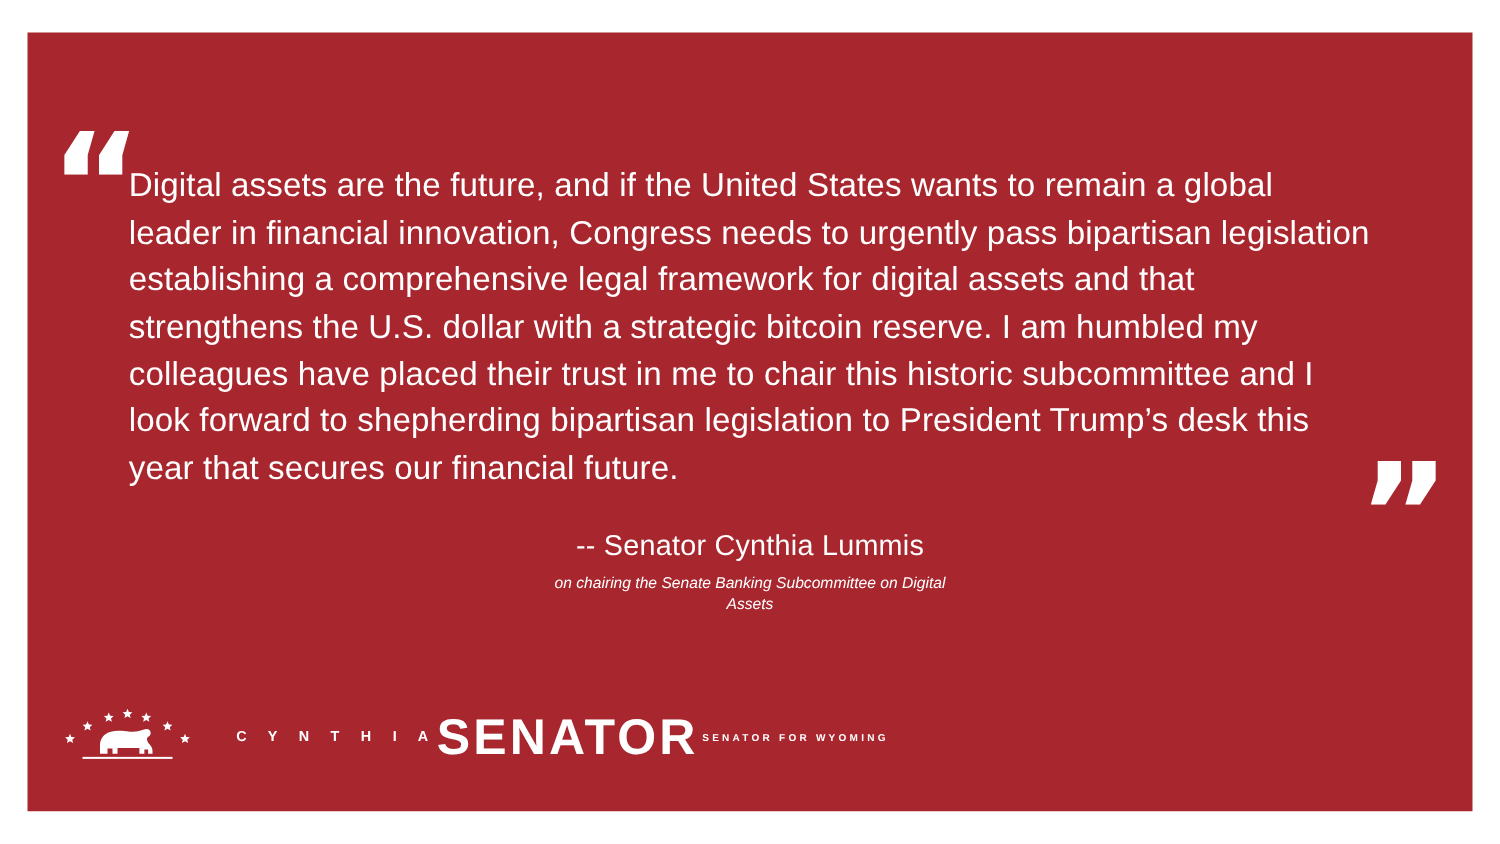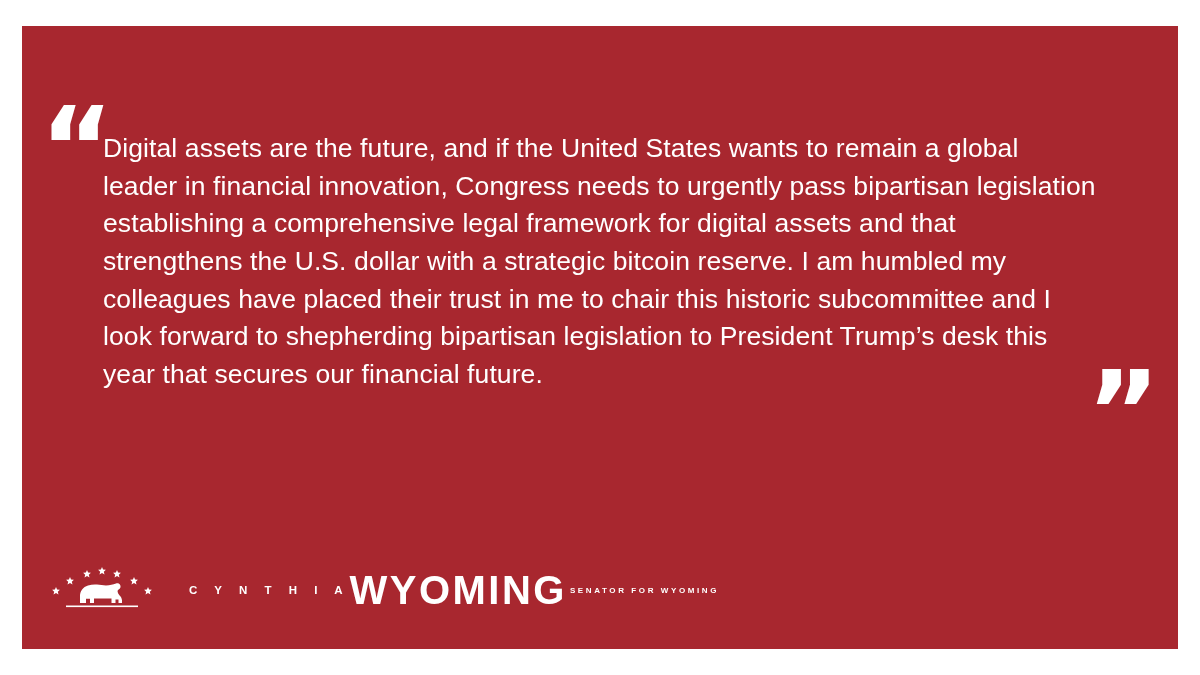--- a/index.html
+++ b/index.html
@@ -132,38 +132,42 @@
 <div class="canvas">
   <div class="card">
 
     <div class="quote-mark quote-open">“</div>
 
     <div class="quote-mark quote-close">”</div>
 
     <div class="quote-block">
       <p class="quote-text">Digital assets are the future, and if the United States wants to remain a global leader in financial innovation, Congress needs to urgently pass bipartisan legislation establishing a comprehensive legal framework for digital assets and that strengthens the U.S. dollar with a strategic bitcoin reserve. I am humbled my colleagues have placed their trust in me to chair this historic subcommittee and I look forward to shepherding bipartisan legislation to President Trump’s desk this year that secures our financial future.</p>
 
+      <div class="attribution">
+        <div class="attribution-name">-- Senator Cynthia Lummis</div>
+        <div class="attribution-context">on chairing the Senate Banking Subcommittee on Digital Assets</div>
+      </div>
     </div>
 
     <div class="logo-wrap">
       <svg class="logo-mark" viewBox="0 0 160 56">
         <g fill="#ffffff">
 
           <polygon points="34,26 35.1,28.6 37.9,28.8 35.8,30.7 36.5,33.4 34,31.9 31.5,33.4 32.2,30.7 30.1,28.8 32.9,28.6"></polygon>
           <polygon points="48,16 49.1,18.6 51.9,18.8 49.8,20.7 50.5,23.4 48,21.9 45.5,23.4 46.2,20.7 44.1,18.8 46.9,18.6"></polygon>
           <polygon points="65,9 66.1,11.6 68.9,11.8 66.8,13.7 67.5,16.4 65,14.9 62.5,16.4 63.2,13.7 61.1,11.8 63.9,11.6"></polygon>
           <polygon points="80,6 81.1,8.6 83.9,8.8 81.8,10.7 82.5,13.4 80,11.9 77.5,13.4 78.2,10.7 76.1,8.8 78.9,8.6"></polygon>
           <polygon points="95,9 96.1,11.6 98.9,11.8 96.8,13.7 97.5,16.4 95,14.9 92.5,16.4 93.2,13.7 91.1,11.8 93.9,11.6"></polygon>
           <polygon points="112,16 113.1,18.6 115.9,18.8 113.8,20.7 114.5,23.4 112,21.9 109.5,23.4 110.2,20.7 108.1,18.8 110.9,18.6"></polygon>
           <polygon points="126,26 127.1,28.6 129.9,28.8 127.8,30.7 128.5,33.4 126,31.9 123.5,33.4 124.2,30.7 122.1,28.8 124.9,28.6"></polygon>
 
           <path d="M58 42 L58 35 C58 30 61 26 66 24.5 C69 23.6 72 23.4 75 23.6 C78 23.8 81 24.4 84 24.4 C88 24.4 91 23.2 94 22.4 C96 21.9 97.5 22.6 98.2 24 C99 25.6 98.4 27.4 97 28.2 C96 28.8 95.4 29.6 95.6 30.6 C95.9 32.2 96.6 33.4 97.6 34.4 C99 35.8 100 37.6 100 39.6 L100 42 L96.5 42 L96.5 38.6 L93.5 38.6 L93.5 42 L89.5 42 L89.5 37.4 L72 37.4 L72 42 L68 42 L68 37.8 L64 37.8 L64 42 Z"></path>
 
           <rect x="44" y="44.5" width="72" height="1.6"></rect>
         </g>
       </svg>
       <div class="logo-cynthia">C Y N T H I A</div>
-      <div class="logo-lummis">WYOMING</div>
+      <div class="logo-lummis">SENATOR</div>
       <div class="logo-tag">SENATOR FOR WYOMING</div>
     </div>
 
   </div>
 </div>
 
 </body></html>

